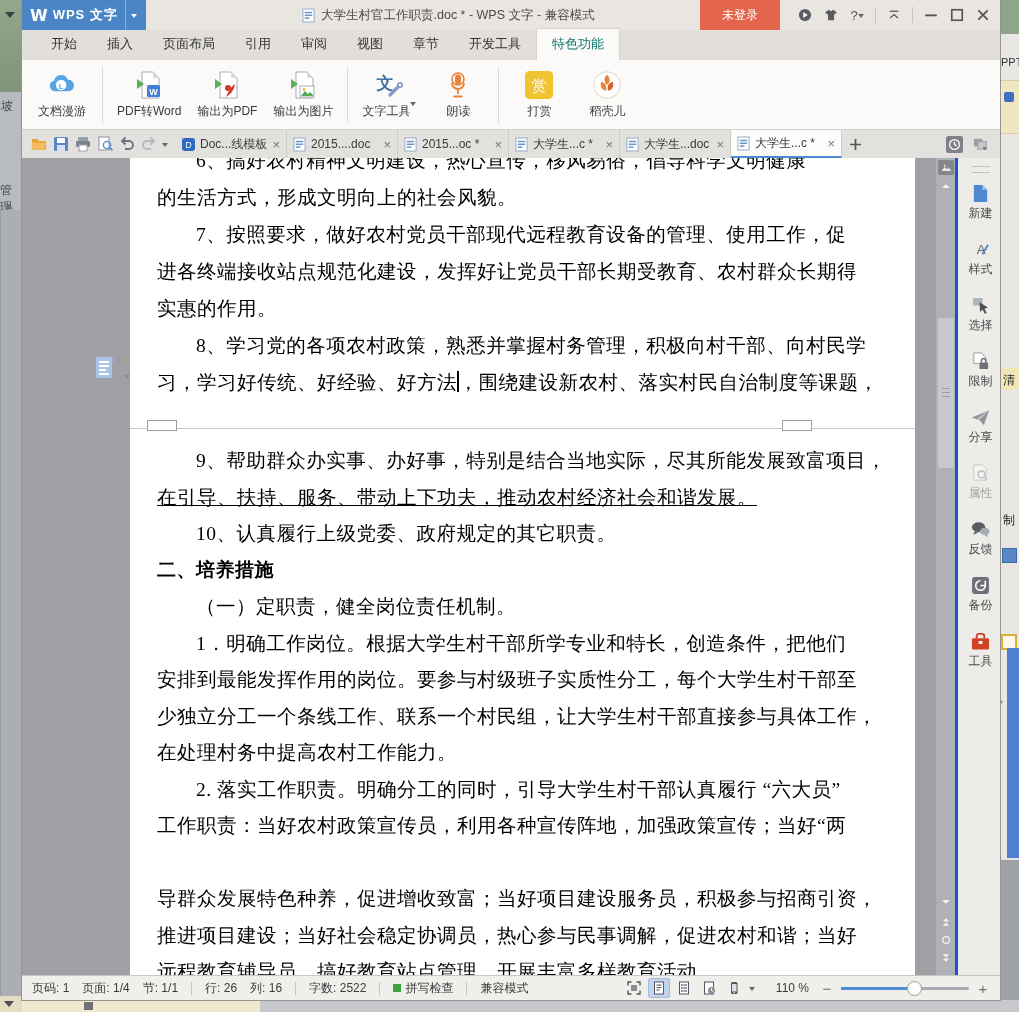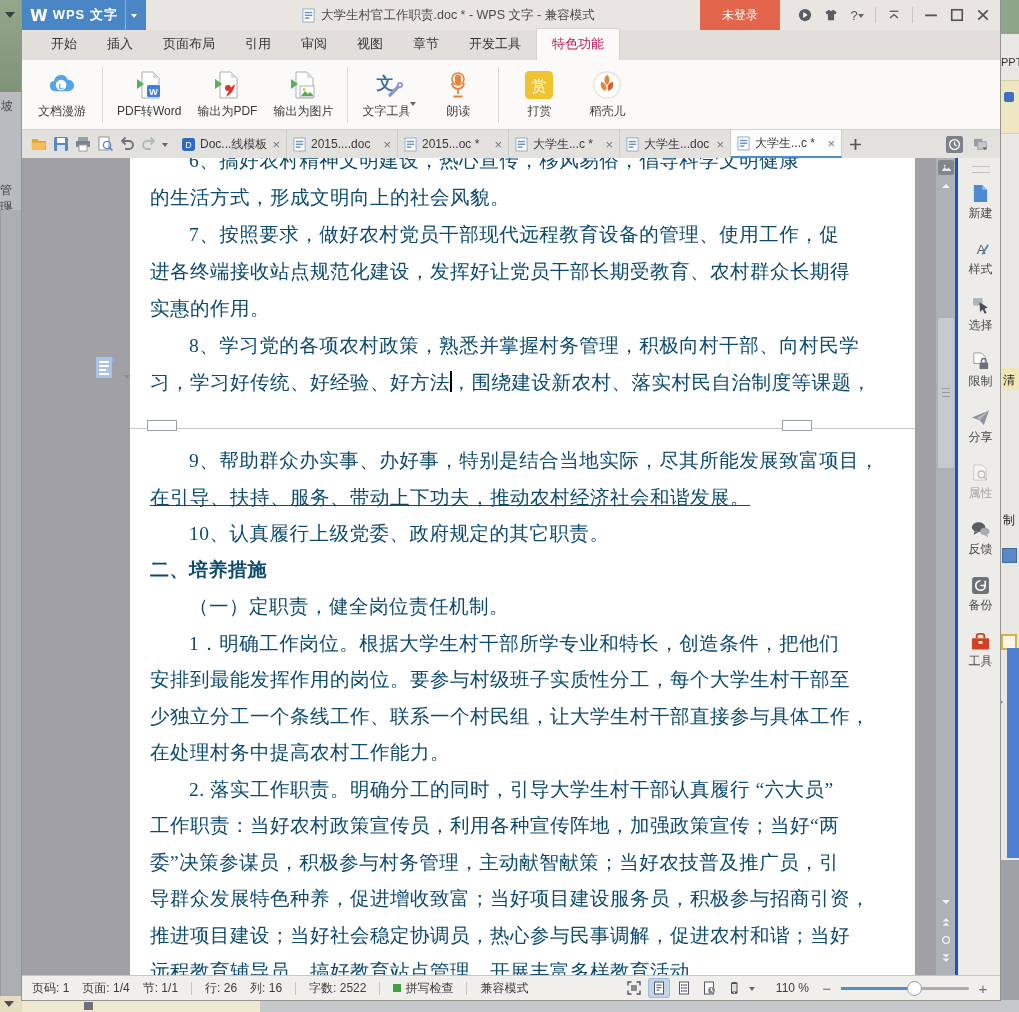--- a/index.html
+++ b/index.html
@@ -39,21 +39,21 @@
   #title-center{position:absolute;left:280px;top:0;height:30px;display:flex;align-items:center;gap:6px;font-size:12.5px;color:#4A4A4A;}
   #title-center .dticon{width:13px;height:15px;display:inline-block;}
   #title-right{position:absolute;right:6px;top:0;height:30px;display:flex;align-items:center;gap:4px;}
   #login-btn{background:#E2654C;color:#fff;font-size:12px;height:30px;line-height:30px;padding:4px 22px;margin-right:10px;cursor:pointer;}
   .tbtn{width:22px;height:22px;display:flex;align-items:center;justify-content:center;color:#555;font-size:13px;}
   .tsep{width:1px;height:16px;background:#C9C6C1;margin:0 3px;}
   .tbtn svg{width:14px;height:14px;}
   
   #menurow{position:absolute;left:0;top:30px;width:978px;height:30px;background:#E2DFDB;display:flex;align-items:flex-end;padding-left:14px;box-sizing:border-box;}
   .mtab{font-size:13px;color:#333;padding:6px 15px 7px;cursor:pointer;}
-  .mtab.active{background:#FBFAF8;color:#be185d;border:1px solid #D6D2CD;border-bottom:none;}
+  .mtab.active{background:#FBFAF8;color:#0f766e;border:1px solid #D6D2CD;border-bottom:none;}
   
   #ribbon{position:absolute;left:0;top:60px;width:978px;height:70px;background:#FBFAF8;border-bottom:1px solid #D4D0CB;display:flex;align-items:center;padding-left:6px;box-sizing:border-box;}
   .rbtn{display:flex;flex-direction:column;align-items:center;justify-content:center;padding:4px 8px;cursor:pointer;min-width:52px;}
   .ricon{width:30px;height:30px;display:flex;align-items:center;justify-content:center;}
   .ricon svg{width:28px;height:28px;}
   .rlabel{font-size:12px;color:#3A3A3A;margin-top:3px;white-space:nowrap;}
   .rsep{width:1px;height:56px;background:#DCD8D3;margin:0 6px;}
   
   #tabbar{position:absolute;left:0;top:130px;width:978px;height:28px;background:#E3E1DE;border-bottom:1px solid #C9C6C2;display:flex;align-items:stretch;}
   #quickbar{display:flex;align-items:center;gap:4px;padding:0 8px;}
@@ -74,22 +74,22 @@
   
   #docarea{position:absolute;left:0;top:158px;width:978px;height:817px;background:#A1A1A5;overflow:hidden;}
   #page{position:absolute;left:108px;top:0;width:785px;height:817px;background:#FFFFFF;}
   #pgline{position:absolute;left:108px;top:270px;width:785px;height:1px;background:#C9C9C9;}
   .pgmark{position:absolute;width:28px;height:9px;border:1px solid #9AA0A8;background:#fff;top:262px;}
   #note-ic{position:absolute;left:72px;top:198px;width:22px;height:24px;}
   #note-ic svg{width:22px;height:24px;}
   #note-caret{position:absolute;left:102px;top:208px;}
   #note-caret .caret{border-top-color:#8A8D92;}
   #lines{position:absolute;left:0;top:0;width:100%;height:100%;}
-  .dline{position:absolute;left:128px;white-space:nowrap;font-family:"Liberation Serif","DejaVu Serif",serif;
-    font-size:19.5px;color:#0c4a6e;letter-spacing:0.5px;}
+  .dline{position:absolute;left:135px;white-space:nowrap;font-family:"Liberation Serif","DejaVu Serif",serif;
+    font-size:19.5px;color:#000000;letter-spacing:0.5px;}
   .dline.ind{padding-left:39px;}
   .dline.bold{font-family:"Liberation Sans","DejaVu Sans",sans-serif;font-weight:bold;font-size:19px;}
   .textcursor{display:inline-block;width:1.5px;height:21px;background:#000;vertical-align:-3px;}
   
   #vscroll{position:absolute;left:913px;top:0;width:20px;height:817px;background:#AEB1B6;border-left:1px solid #9EA1A6;}
   #vs-top{position:absolute;left:2px;top:2px;width:16px;height:15px;background:#83868B;border-radius:2px;display:flex;align-items:center;justify-content:center;}
   #vs-top svg{width:11px;height:9px;}
   .vsbtn{position:absolute;left:0;width:20px;height:16px;display:flex;align-items:center;justify-content:center;color:#F2F2F2;}
   .vsbtn svg{width:10px;height:10px;}
   #vthumb{position:absolute;left:2px;top:160px;width:16px;height:150px;background:#C6C9CE;border-radius:2px;}
@@ -489,21 +489,20 @@
           <div class="dline" style="top: 325.5px; text-decoration: underline;">在引导、扶持、服务、带动上下功夫，推动农村经济社会和谐发展。</div>
           <div class="dline ind" style="top: 362px;">10、认真履行上级党委、政府规定的其它职责。</div>
           <div class="dline bold" style="top: 398.5px;">二、培养措施</div>
           <div class="dline ind" style="top: 435px;">（一）定职责，健全岗位责任机制。</div>
           <div class="dline ind" style="top: 471.5px;">1．明确工作岗位。根据大学生村干部所学专业和特长，创造条件，把他们</div>
           <div class="dline" style="top: 508px;">安排到最能发挥作用的岗位。要参与村级班子实质性分工，每个大学生村干部至</div>
           <div class="dline" style="top: 544.5px;">少独立分工一个条线工作、联系一个村民组，让大学生村干部直接参与具体工作，</div>
           <div class="dline" style="top: 581px;">在处理村务中提高农村工作能力。</div>
           <div class="dline ind" style="top: 617.5px;">2. 落实工作职责。明确分工的同时，引导大学生村干部认真履行 “六大员”</div>
           <div class="dline" style="top: 654px;">工作职责：当好农村政策宣传员，利用各种宣传阵地，加强政策宣传；当好“两</div>
-          <div class="dline" style="top: 690.5px;">委”决策参谋员，积极参与村务管理，主动献智献策；当好农技普及推广员，引</div>
           <div class="dline" style="top: 727px;">导群众发展特色种养，促进增收致富；当好项目建设服务员，积极参与招商引资，</div>
           <div class="dline" style="top: 763.5px;">推进项目建设；当好社会稳定协调员，热心参与民事调解，促进农村和谐；当好</div>
           <div class="dline" style="top: 800px;">远程教育辅导员，搞好教育站点管理，开展丰富多样教育活动。</div>
         </div>
 
       <div id="vscroll">
         <div id="vs-top">
             <svg viewBox="0 0 12 10">
               <rect width="12" height="10" fill="#83868B"></rect>
               <path d="M1 8l3-3.5 2.5 2.5L8 5l3 3v1H1z" fill="#E8E8E8"></path>

